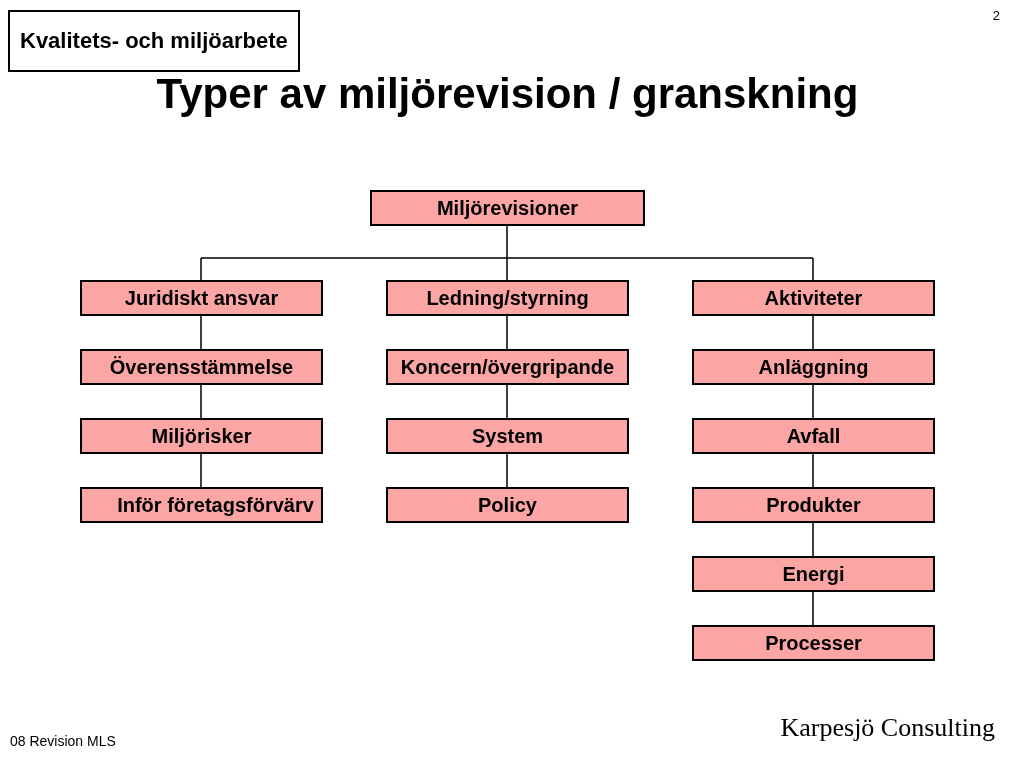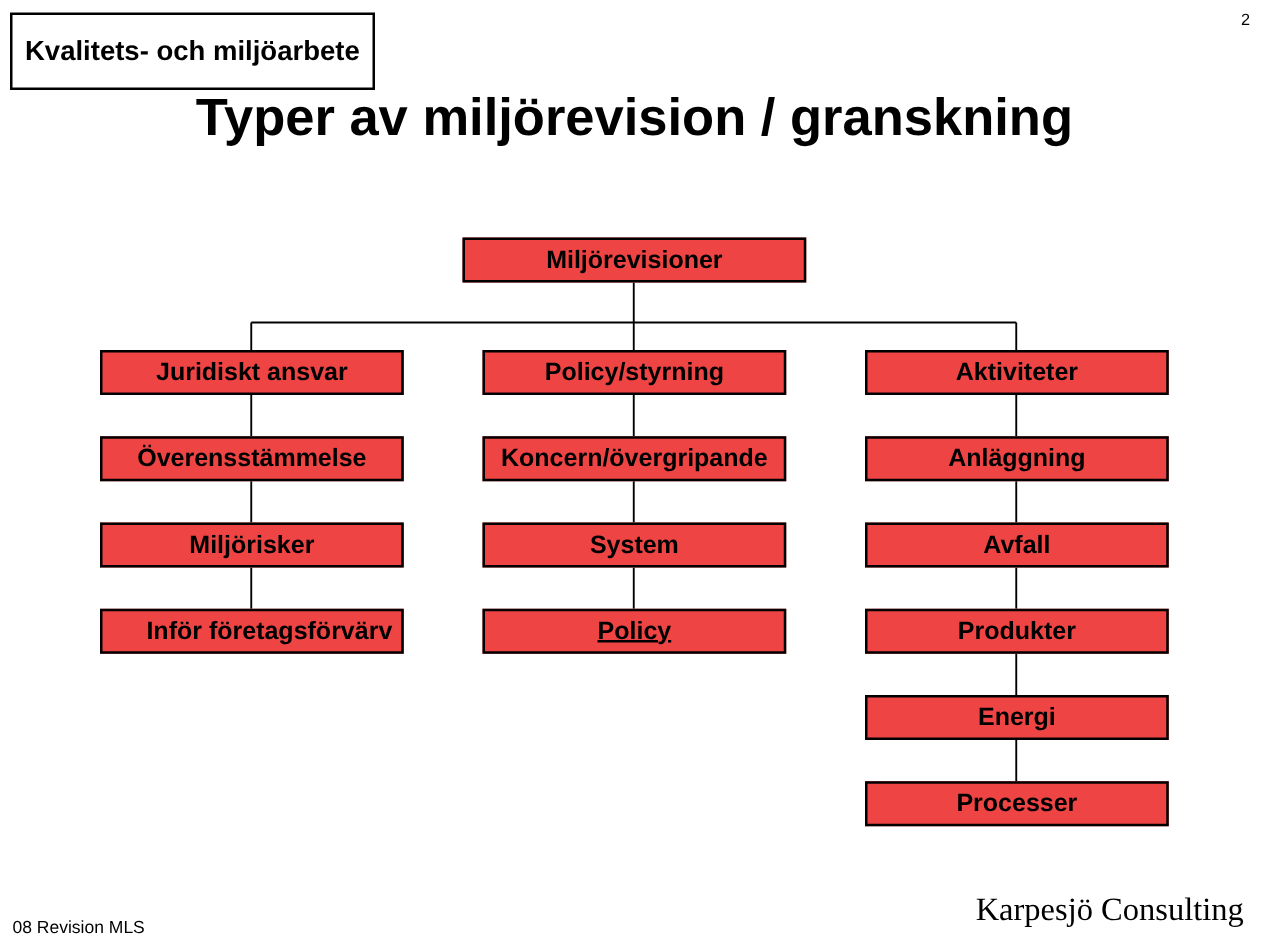--- a/index.html
+++ b/index.html
@@ -31,21 +31,21 @@
     position: absolute;
     top: 70px;
     left: 0;
     width: 100%;
     text-align: center;
     font-size: 42px;
     font-weight: bold;
   }
   .node {
     position: absolute;
-    background: #ef4444;
+    background: #fca5a5;
     border: 2px solid #000;
     font-size: 20px;
     font-weight: bold;
     display: flex;
     align-items: center;
     justify-content: center;
     box-sizing: border-box;
     height: 36px;
   }
   .footer-left {
@@ -122,29 +122,29 @@
     <span>Överensstämmelse</span>
   </div>
 <div class="node" style="left:80px;  top:418px; width:243px;">
     <span>Miljörisker</span>
   </div>
 <div class="node" style="left:80px;  top:487px; width:243px;padding-left:28px;">
     <span>Inför företagsförvärv</span>
   </div>
 
 <div class="node" style="left:386px; top:280px; width:243px;">
-    <span>Policy/styrning</span>
+    <span>Ledning/styrning</span>
   </div>
 <div class="node" style="left:386px; top:349px; width:243px;">
     <span>Koncern/övergripande</span>
   </div>
 <div class="node" style="left:386px; top:418px; width:243px;">
     <span>System</span>
   </div>
-<div class="node" style="left:386px; top:487px; width:243px;text-decoration:underline;">
+<div class="node" style="left:386px; top:487px; width:243px;">
     <span>Policy</span>
   </div>
 
 <div class="node" style="left:692px; top:280px; width:243px;">
     <span>Aktiviteter</span>
   </div>
 <div class="node" style="left:692px; top:349px; width:243px;">
     <span>Anläggning</span>
   </div>
 <div class="node" style="left:692px; top:418px; width:243px;">

